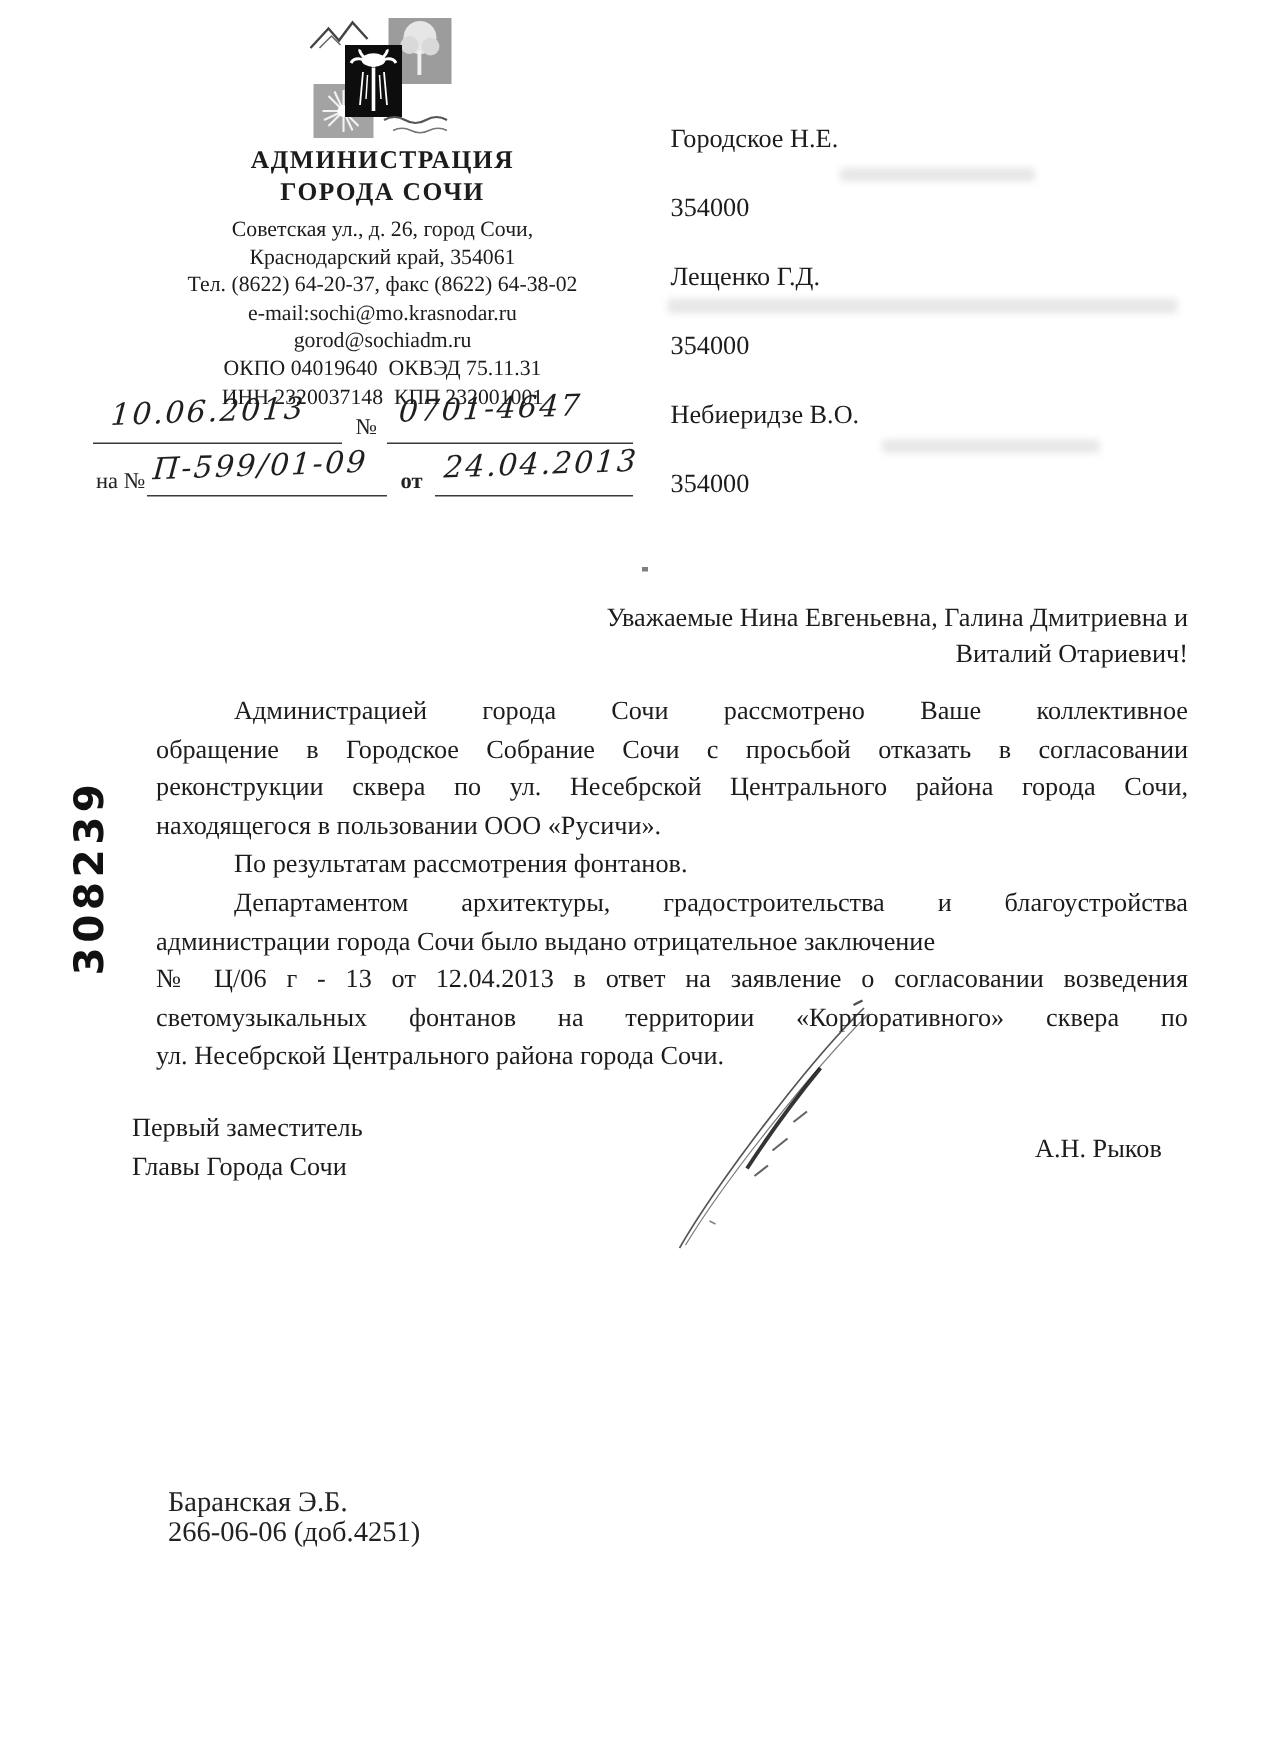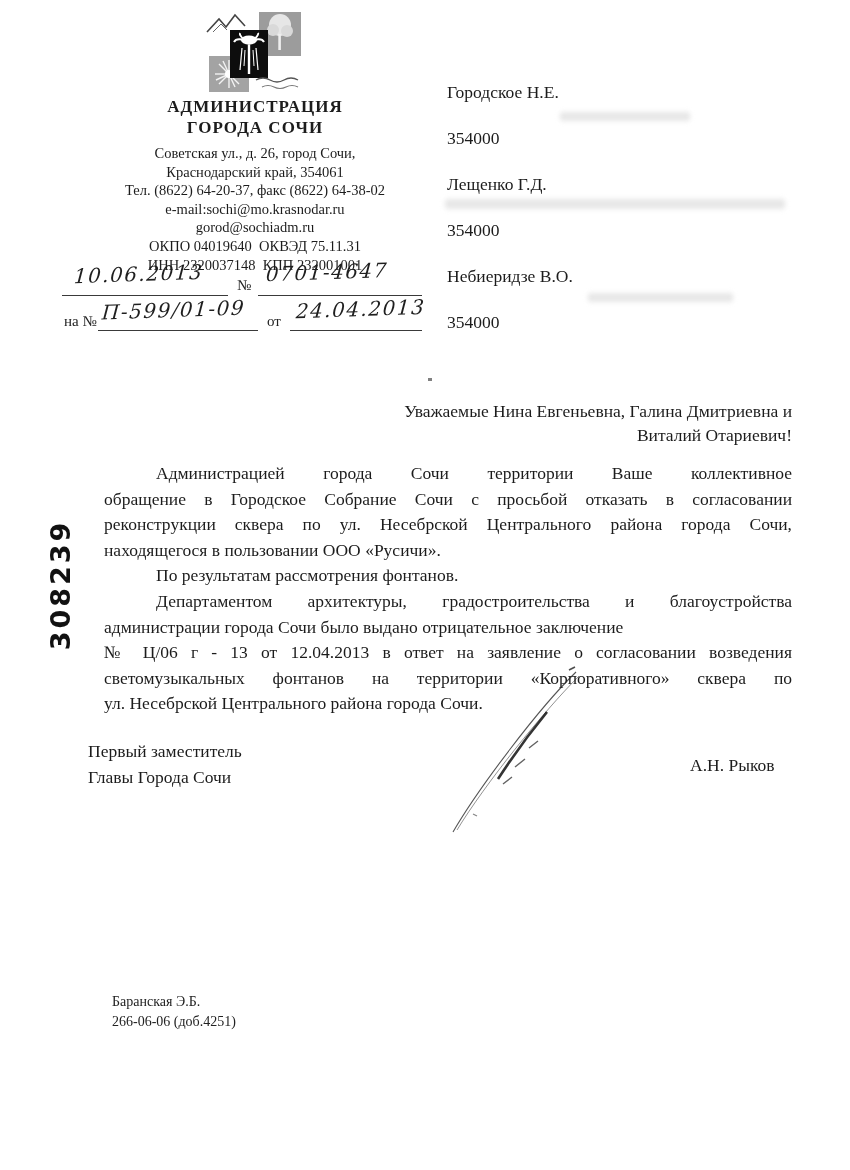--- a/index.html
+++ b/index.html
@@ -47,21 +47,21 @@
   .body-line { text-align:justify; text-align-last:justify; }
   .body-line.no-stretch { text-align:left; text-align-last:left; }
   .body-line.indent { text-indent:52px; }
 
   
   .sig-title { position:absolute; left:88px; top:738px; font-size:17.5px; line-height:26px; }
   .sig-name  { position:absolute; left:690px; top:755px; font-size:17.5px; }
   .sig-stroke { position:absolute; left:443px; top:664px; }
 
   
-  .footer { position:absolute; left:112px; top:992px; font-size:14px; line-height:20px; color:#222; }
+  .footer { position:absolute; left:112px; top:992px; font-size:19px; line-height:20px; color:#222; }
 </style>
 </head>
 <body>
 
 <div class="page">
 
   <div class="stamp-number">308239</div>
 
   <div class="letterhead">
     <div class="logo-wrap">
@@ -126,21 +126,21 @@
 
   <div class="handwriting" style="left:74px; top:262px;">10.06.2013</div>
   <div class="ref-line" style="left:62px; top:295px; width:166px;"></div>
   <div class="ref-label" style="left:237px; top:277px;">№</div>
   <div class="handwriting" style="left:266px; top:260px;">0701-4647</div>
   <div class="ref-line" style="left:258px; top:295px; width:164px;"></div>
 
   <div class="ref-label" style="left:64px; top:313px;">на №</div>
   <div class="handwriting" style="left:102px; top:298px;">П-599/01-09</div>
   <div class="ref-line" style="left:98px; top:330px; width:160px;"></div>
-  <div class="ref-label" style="left:267px; top:313px;">от</div>
+  <div class="ref-label" style="left:267px; top:313px;font-weight:bold;">от</div>
   <div class="handwriting" style="left:296px; top:297px;">24.04.2013</div>
   <div class="ref-line" style="left:290px; top:330px; width:132px;"></div>
 
   <div class="addressees">
     <div class="addressee-name">Городское Н.Е.</div>
     <div class="addressee-post">354000</div>
     <div class="addressee-name">Лещенко Г.Д.</div>
     <div class="addressee-post">354000</div>
     <div class="addressee-name">Небиеридзе В.О.</div>
     <div class="addressee-post">354000</div>
@@ -150,21 +150,21 @@
   <div class="smudge" style="left:445px; top:199px; width:340px; height:10px;"></div>
   <div class="smudge" style="left:588px; top:293px; width:145px; height:9px;"></div>
   <div class="noise-dot" style="left:428px; top:378px; width:4px; height:3px;"></div>
 
   <div class="salutation">
     <div>Уважаемые Нина Евгеньевна, Галина Дмитриевна и</div>
     <div>Виталий Отариевич!</div>
   </div>
 
   <div class="letter-body">
-      <div class="body-line indent">Администрацией города Сочи территории Ваше коллективное</div>
+      <div class="body-line indent">Администрацией города Сочи рассмотрено Ваше коллективное</div>
       <div class="body-line">обращение в Городское Собрание Сочи с просьбой отказать в согласовании</div>
       <div class="body-line">реконструкции сквера по ул. Несебрской Центрального района города Сочи,</div>
       <div class="body-line no-stretch">находящегося в пользовании ООО «Русичи».</div>
       <div class="body-line indent no-stretch">По результатам рассмотрения фонтанов.</div>
       <div class="body-line indent">Департаментом архитектуры, градостроительства и благоустройства</div>
       <div class="body-line no-stretch">администрации города Сочи было выдано отрицательное заключение</div>
       <div class="body-line">№ Ц/06 г - 13 от 12.04.2013 в ответ на заявление о согласовании возведения</div>
       <div class="body-line">светомузыкальных фонтанов на территории «Корпоративного» сквера по</div>
       <div class="body-line no-stretch">ул. Несебрской Центрального района города Сочи.</div>
     </div>

